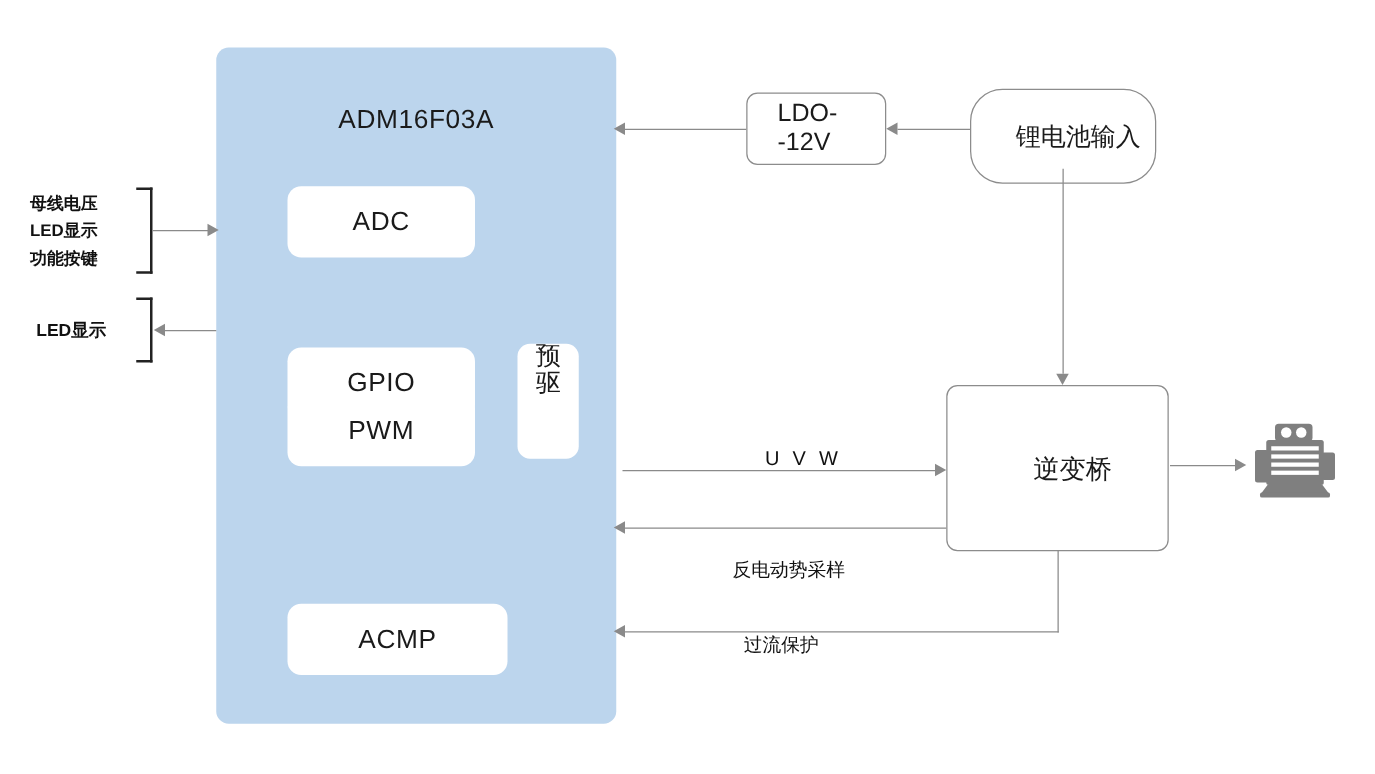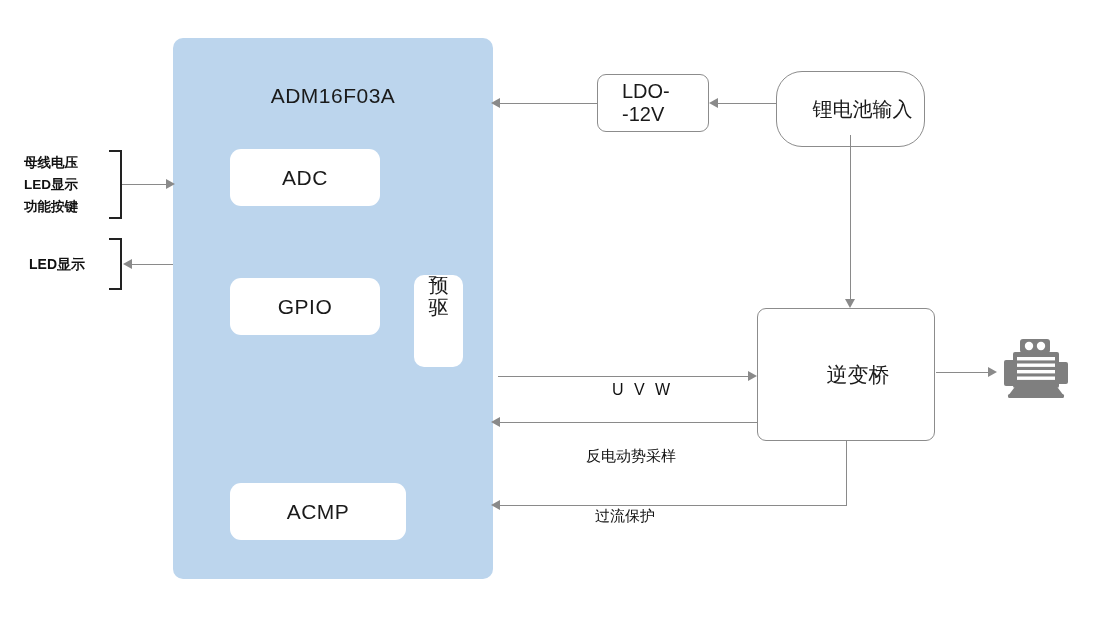--- a/index.html
+++ b/index.html
@@ -144,21 +144,21 @@
   }
   .lbl-inputs { left: 24px; top: 152px; }
   .lbl-led    { left: 29px; top: 253px; font-size: 14px; }
 
   .edge-label {
     position: absolute;
     font-size: 15px;
     color: #111111;
     white-space: nowrap;
   }
-  .lbl-uvw  { left: 612px; top: 381px; letter-spacing: 3px; font-size: 16px; }
+  .lbl-uvw  { left: 612px; top: 359px; letter-spacing: 3px; font-size: 16px; }
   .lbl-bemf { left: 586px; top: 447px; }
   .lbl-ocp  { left: 595px; top: 507px; }
 
   
   .motor {
     position: absolute;
     left: 1000px;
     top: 338px;
     width: 72px;
     height: 62px;
@@ -167,20 +167,21 @@
 </head>
 <body>
 
 <div id="canvas">
 
   <div class="mcu-panel"></div>
   <div class="mcu-title">ADM16F03A</div>
 
   <div class="block block-adc">ADC</div>
   <div class="block block-gpio">GPIO</div>
+  <div class="block block-pwm">PWM</div>
   <div class="block block-acmp">ACMP</div>
 
   <div class="predriver">
     <span>预驱</span>
   </div>
 
   <div class="obox box-ldo">LDO--12V</div>
   <div class="obox box-battery">锂电池输入</div>
   <div class="obox box-bridge">逆变桥</div>
 

